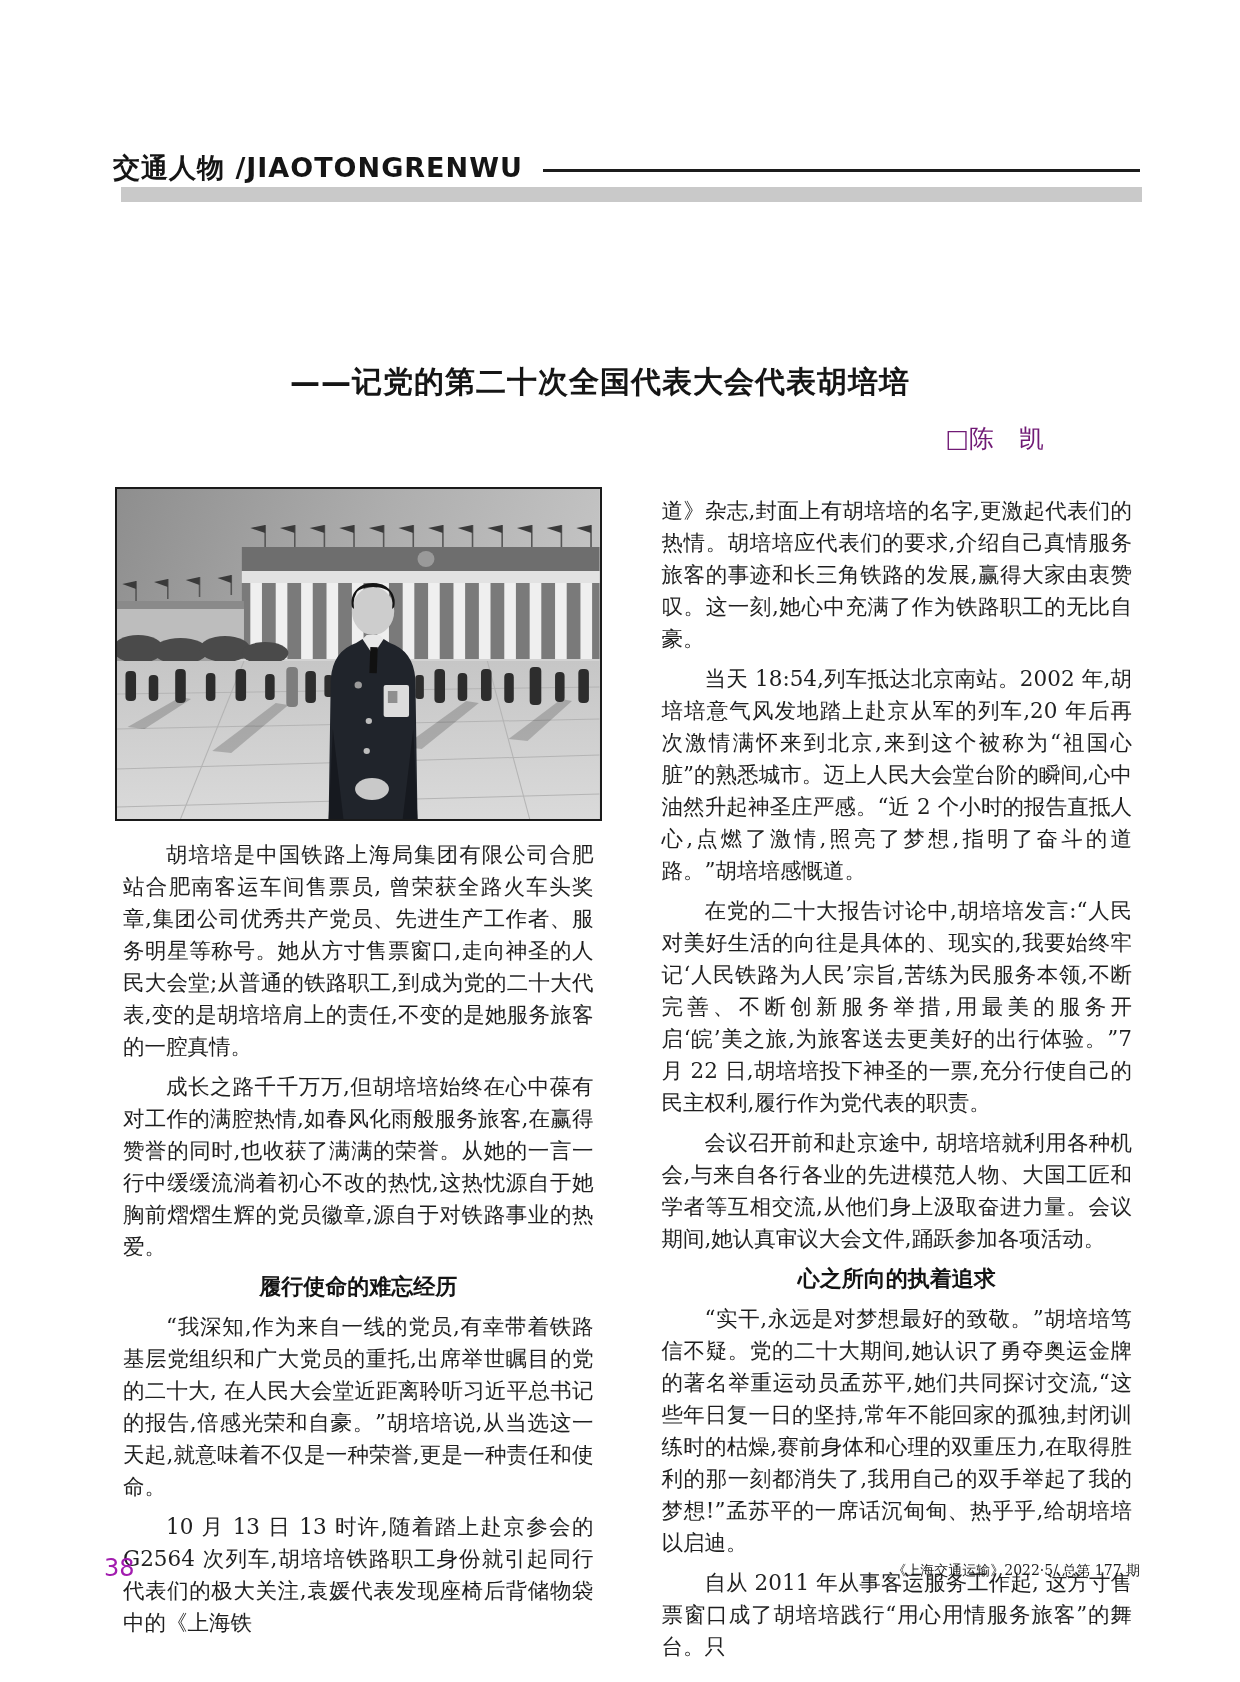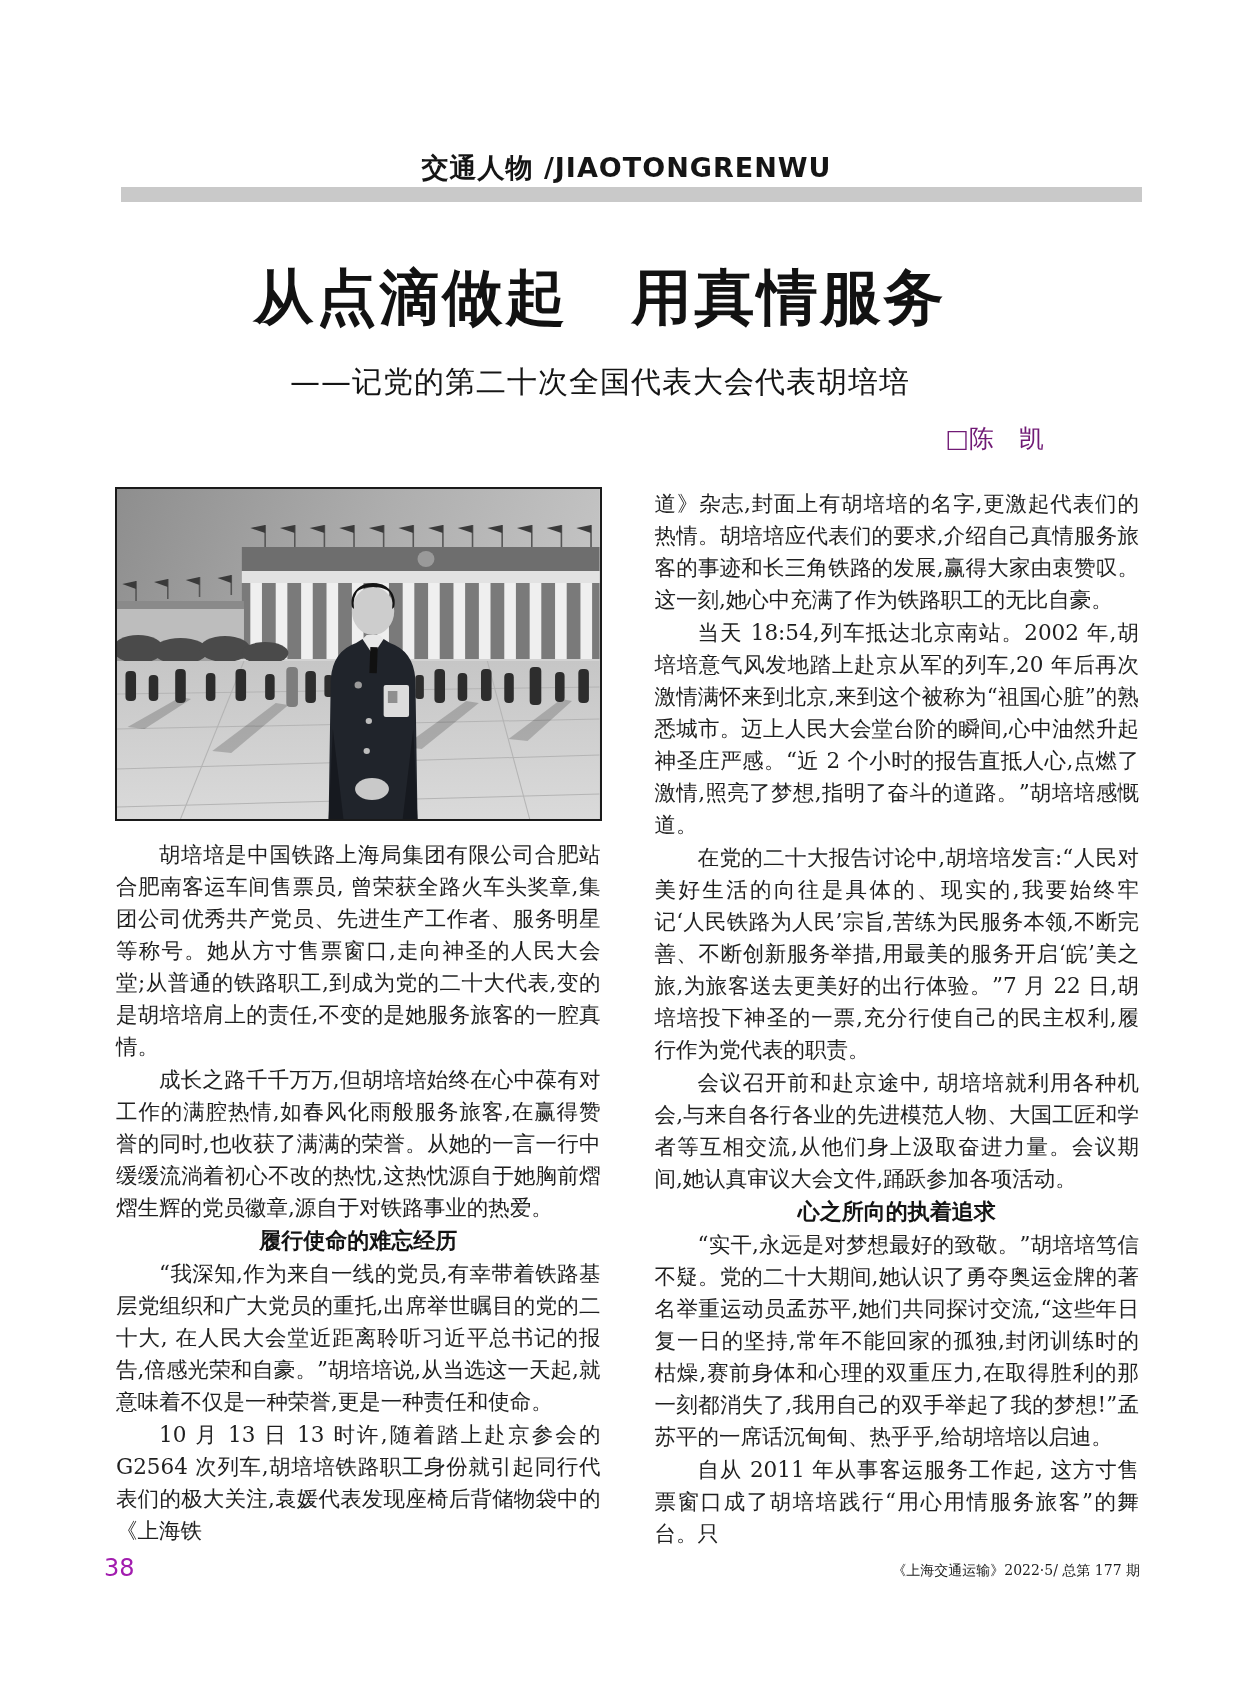--- a/index.html
+++ b/index.html
@@ -9,21 +9,21 @@
     position:relative;
     font-family:"DejaVu Serif", serif;
     color:#1f1f1f;
     overflow:hidden;
   }
   .page { position:absolute; inset:0; }
 
   
   .kicker-row {
     position:absolute; top:150px; left:113px; right:100px;
-    display:flex; align-items:center;flex-direction:column;
+    display:flex; align-items:center;
   }
   .kicker {
     font-family:"DejaVu Sans", sans-serif;
     font-weight:bold; font-size:27px; letter-spacing:1px;
     white-space:nowrap; color:#151515;
   }
   .kicker-line { flex:1; height:3px; background:#1c1c1c; margin-left:20px; margin-top:4px; }
   .kicker-bar {
     position:absolute; top:187px; left:121px; right:98px; height:15px;
     background:#c9c9c9;
@@ -34,36 +34,36 @@
     position:absolute; top:258px; left:80px; right:120px;
     margin:0; text-align:center;
     font-family:"DejaVu Sans", sans-serif;
     font-weight:900; font-size:60px; letter-spacing:3px;
     color:#121212;
   }
   .subtitle {
     position:absolute; top:362px; left:80px; right:120px;
     margin:0; text-align:center;
     font-family:"DejaVu Sans", sans-serif;
-    font-weight:normal; font-size:30px; letter-spacing:1px;
+    font-weight:bold; font-size:30px; letter-spacing:1px;
     color:#151515;
   }
   .author {
     position:absolute; top:422px; right:196px;
     font-family:"DejaVu Sans", sans-serif;
     font-size:25px; color:#701a75;
   }
 
   
   .columns {
     position:absolute; top:487px; left:115px; right:100px;
     display:flex; gap:52px;
   }
   .col { flex:1; font-size:21.5px; line-height:32px; text-align:justify; }
-  .col p { margin:1px; text-indent:2em; }
+  .col p { margin:8px; text-indent:2em; }
   .col p.noindent { text-indent:0; }
   .subhead {
     margin:0; text-align:center; text-indent:0;
     font-family:"DejaVu Sans", sans-serif;
     font-weight:bold; font-size:22px; line-height:32px;
     color:#141414;
   }
 
   
   .photo-frame {
@@ -87,21 +87,20 @@
 <body>
 
 <div class="page">
 
   <div class="kicker-row">
     <span class="kicker">交通人物 /JIAOTONGRENWU</span>
     <span class="kicker-line"></span>
   </div>
   <div class="kicker-bar"></div>
 
-  <h1 class="title">从点滴做起　用真情服务</h1>
   <h2 class="subtitle">——记党的第二十次全国代表大会代表胡培培</h2>
   <div class="author">□陈　凯</div>
 
   <div class="columns">
 
     <div class="col">
 
       <div class="photo-frame">
         <svg viewBox="0 0 456 330" preserveAspectRatio="none">
           <defs>

